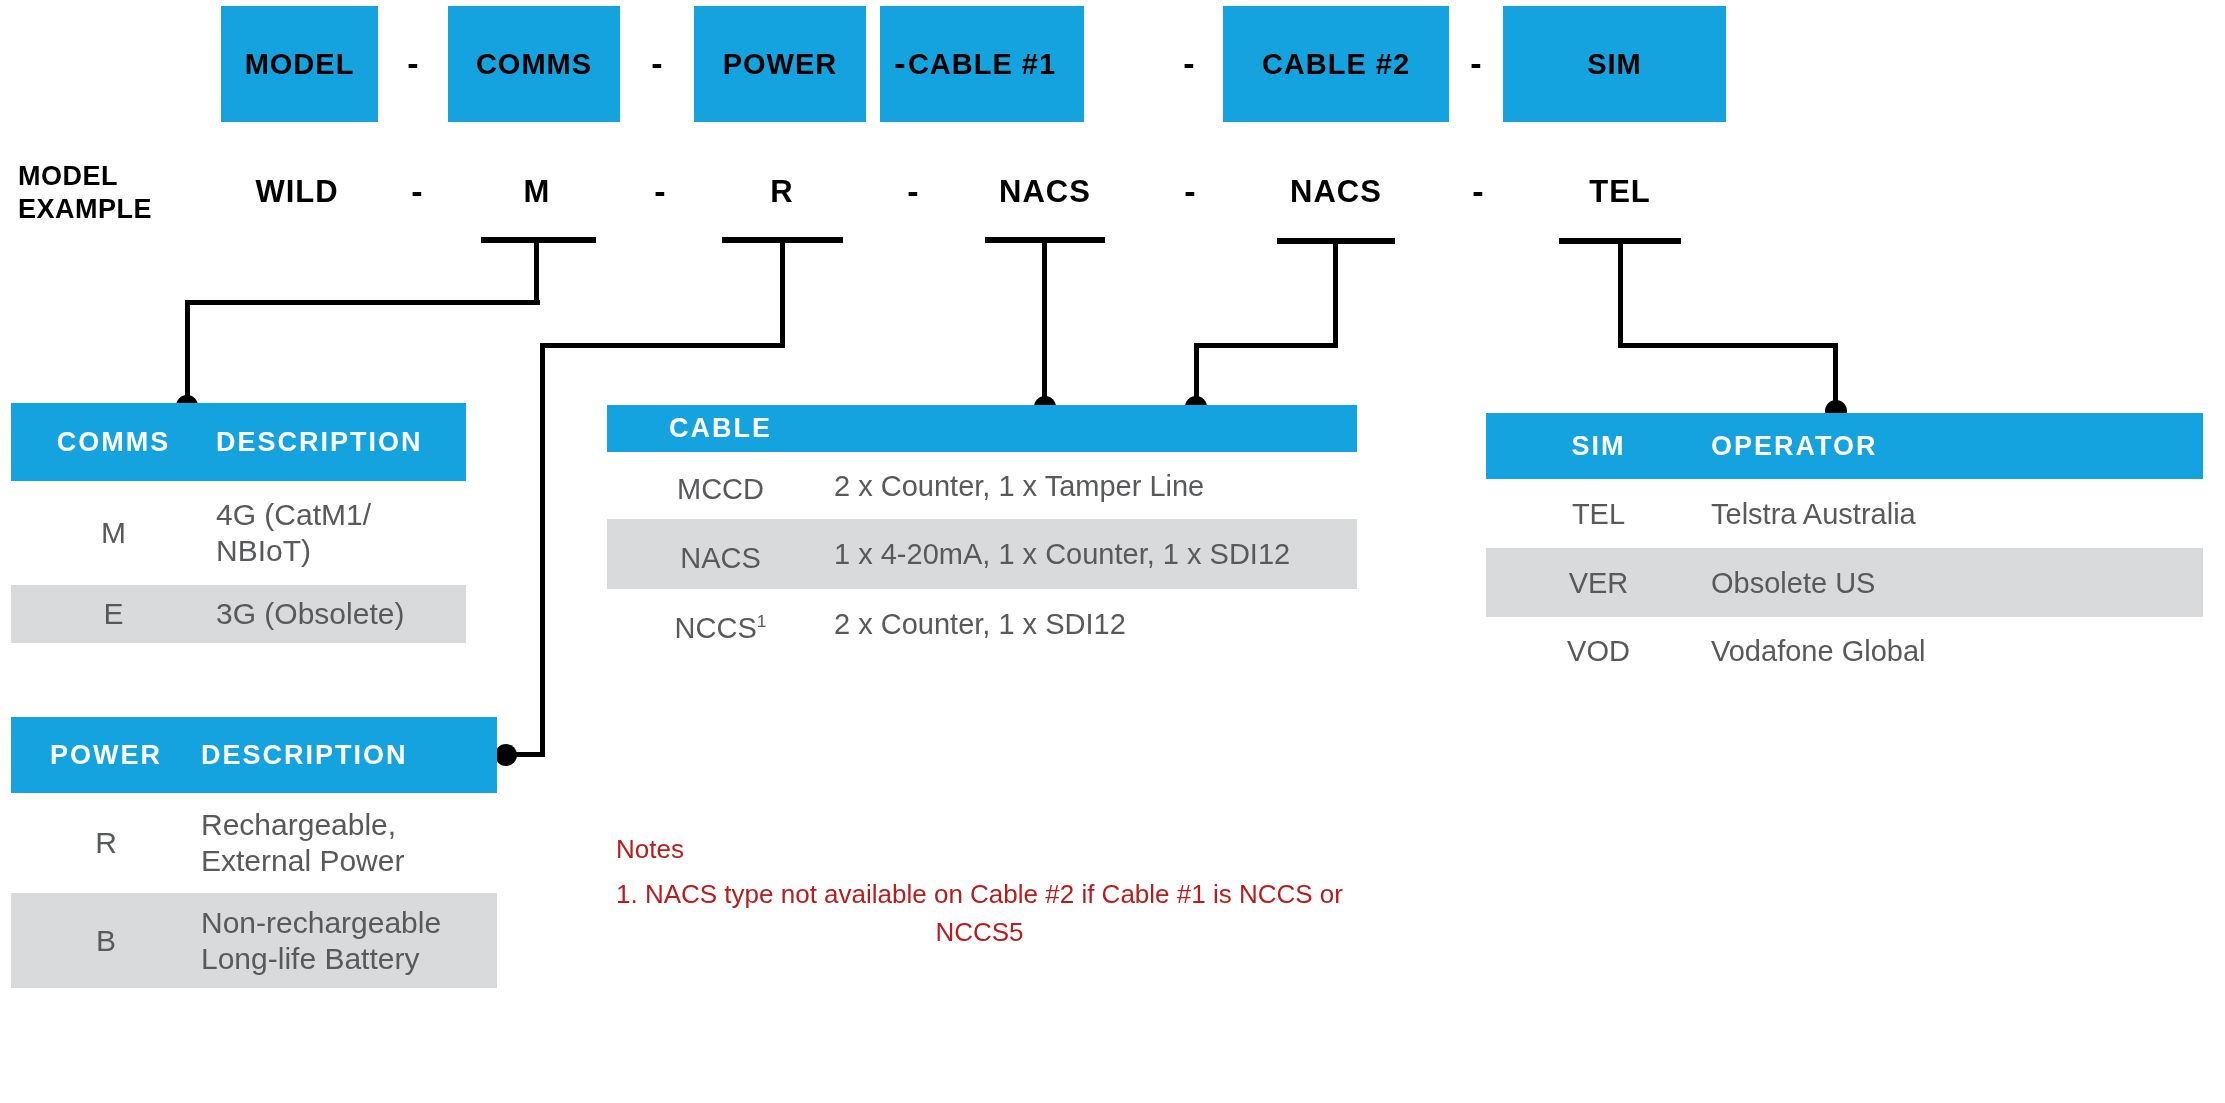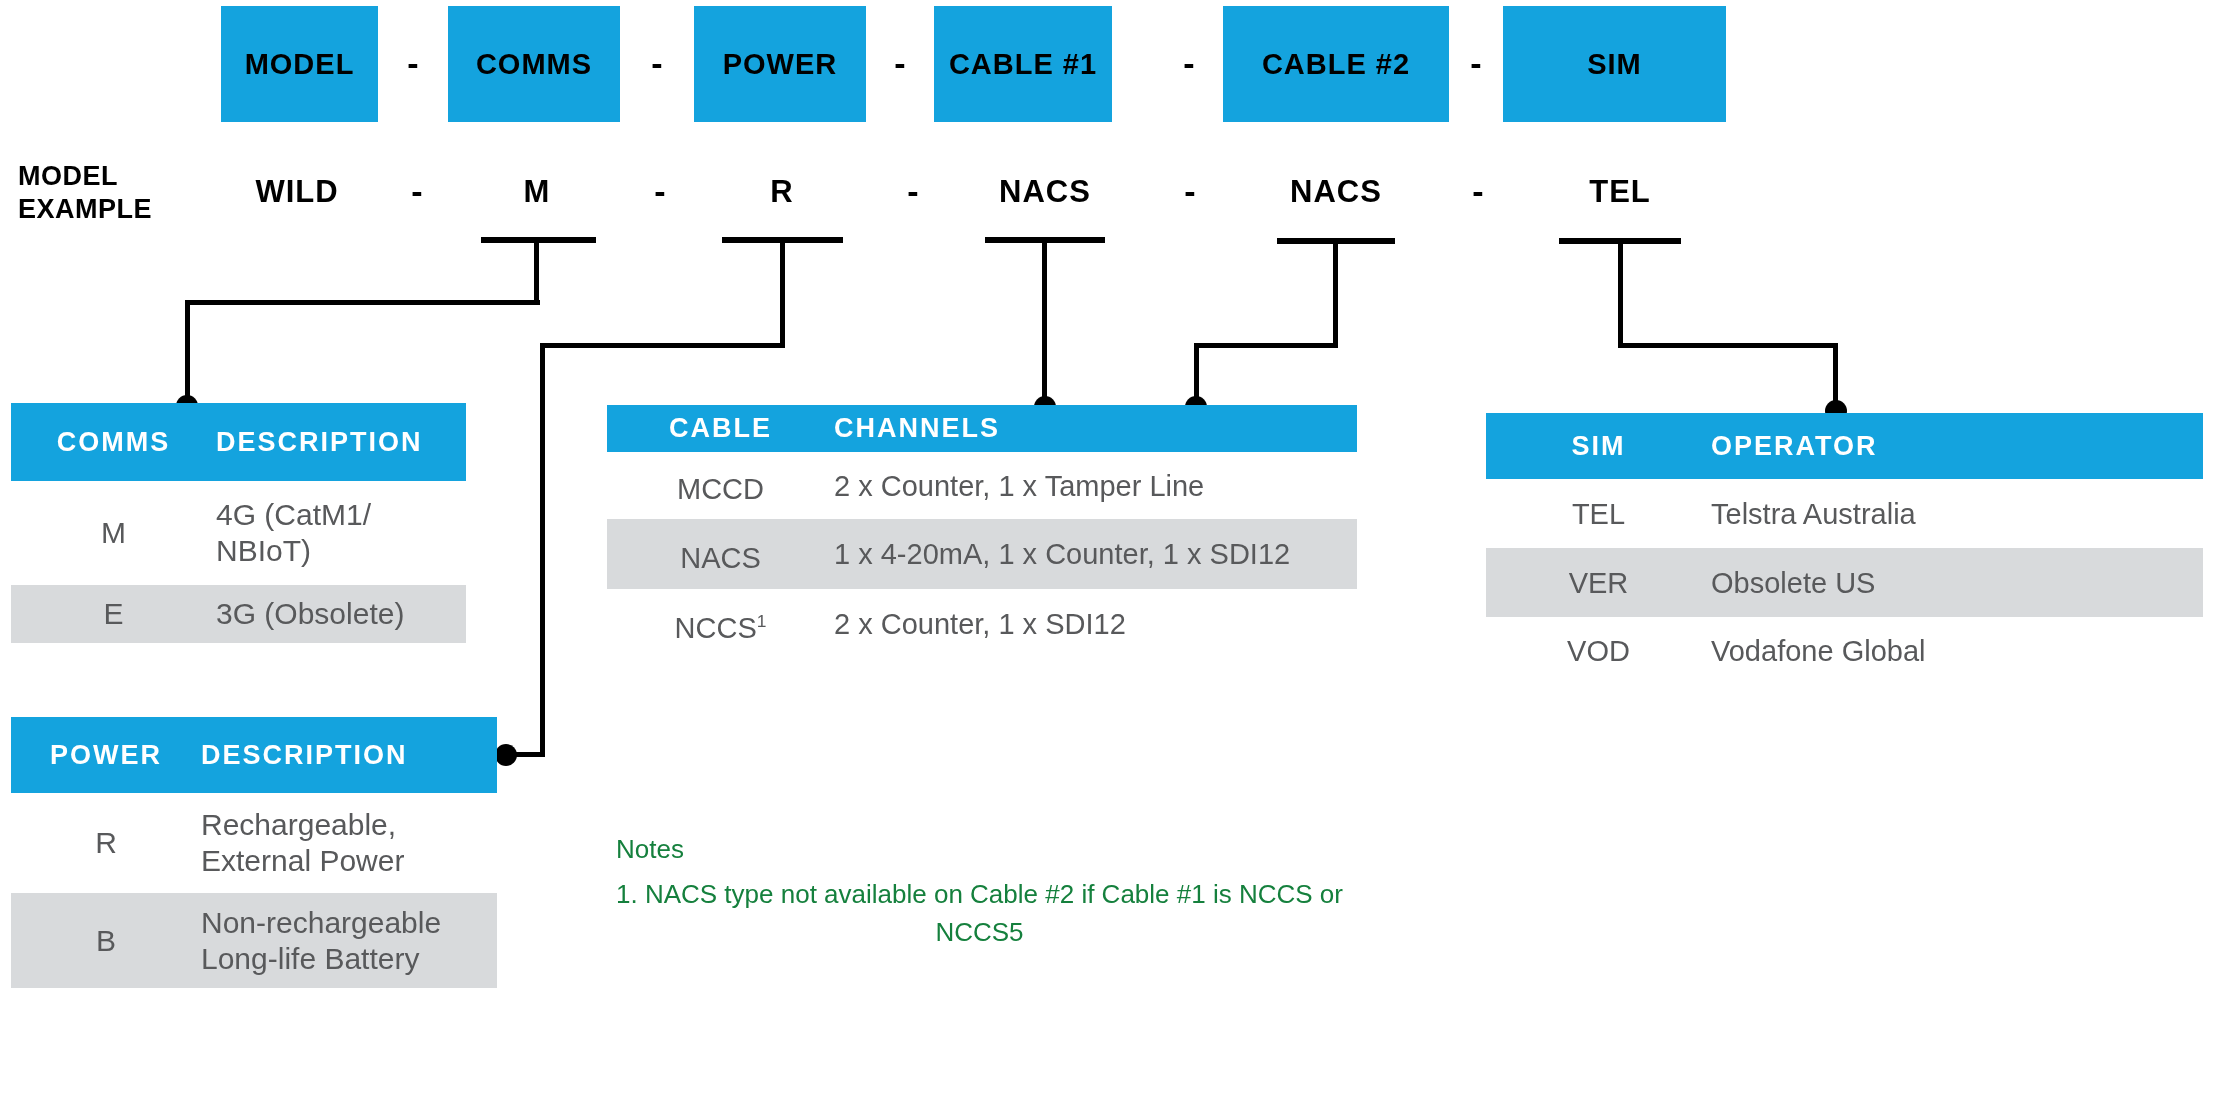--- a/index.html
+++ b/index.html
@@ -38,34 +38,34 @@
   .col1{flex:0 0 auto;text-align:center;}
   .col2{flex:1 1 auto;text-align:left;padding-right:8px;}
   .desc-line{display:block;white-space:nowrap;}
   .comms .row,.power .row{font-size:30px;line-height:36px;}
   .cable .row,.sim .row{font-size:29px;line-height:36px;}
   .comms .col1{width:205px;} .power .col1{width:190px;}
   .cable .col1{width:227px;} .sim .col1{width:225px;}
   sup.fn{font-size:60%;vertical-align:super;}
 
   
-  .notes{position:absolute;left:616px;top:834px;color:#15803d;}
+  .notes{position:absolute;left:616px;top:834px;color:#b91c1c;}
   .notes-title{font-size:26px;font-weight:normal;}
   .note-line{display:block;font-size:26px;line-height:38px;white-space:nowrap;}
   .note-lines{margin-top:10px;text-align:center;}
 </style>
 </head>
 <body>
 
 <div id="stage">
 
   <div class="seg-box" style="left:221px;width:157px;">MODEL</div>
   <div class="seg-box" style="left:448px;width:172px;">COMMS</div>
   <div class="seg-box" style="left:694px;width:172px;">POWER</div>
-  <div class="seg-box" style="left:934px;width:178px;">CABLE #1</div>
+  <div class="seg-box" style="left:880px;width:204px;">CABLE #1</div>
   <div class="seg-box" style="left:1223px;width:226px;text-align:right;">CABLE #2</div>
   <div class="seg-box" style="left:1503px;width:223px;">SIM</div>
 
   <div class="dash top-dash" style="left:401px;">-</div>
   <div class="dash top-dash" style="left:645px;">-</div>
   <div class="dash top-dash" style="left:888px;">-</div>
   <div class="dash top-dash" style="left:1177px;">-</div>
   <div class="dash top-dash" style="left:1464px;">-</div>
 
   <div class="me-label">
@@ -153,21 +153,20 @@
       <div class="col2">
         <span class="desc-line">Non-rechargeable</span>
         <span class="desc-line">Long-life Battery</span>
       </div>
     </div>
   </div>
 
   <div class="tbl cable" style="left:607px;top:405px;width:750px;">
     <div class="hdr" style="height:47px;">
       <div class="col1">CABLE</div>
-      <div class="col2">CHANNELS</div>
     </div>
     <div class="row" style="height:67px;">
       <div class="col1"><span>MCCD</span><sup class="fn"></sup></div>
       <div class="col2">
         <span class="desc-line">2 x Counter, 1 x Tamper Line</span>
       </div>
     </div>
     <div class="row alt" style="height:70px;">
       <div class="col1"><span>NACS</span><sup class="fn"></sup></div>
       <div class="col2">

